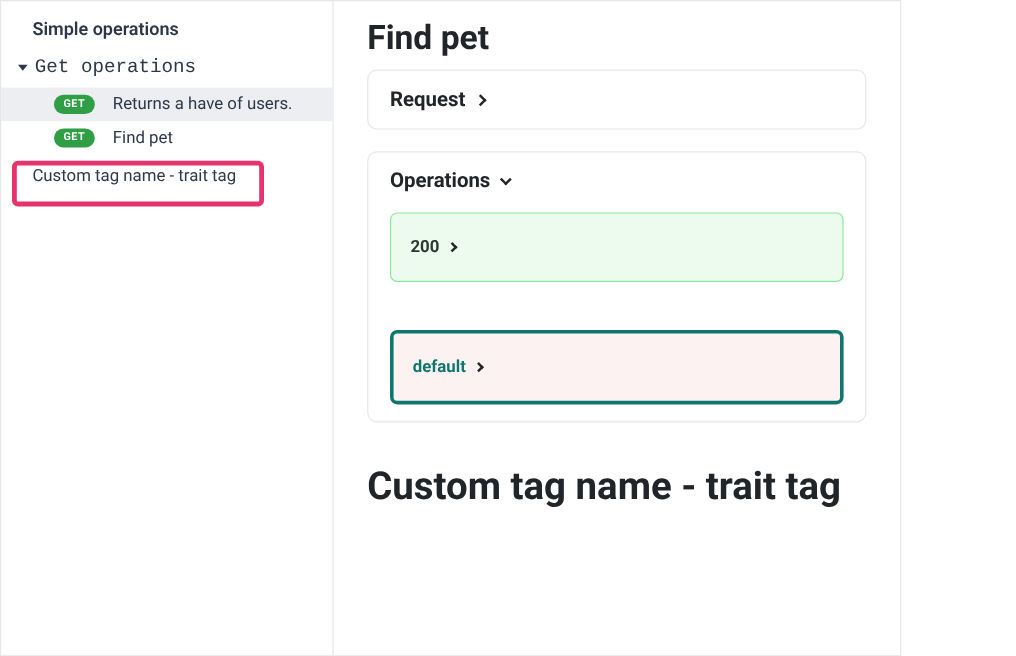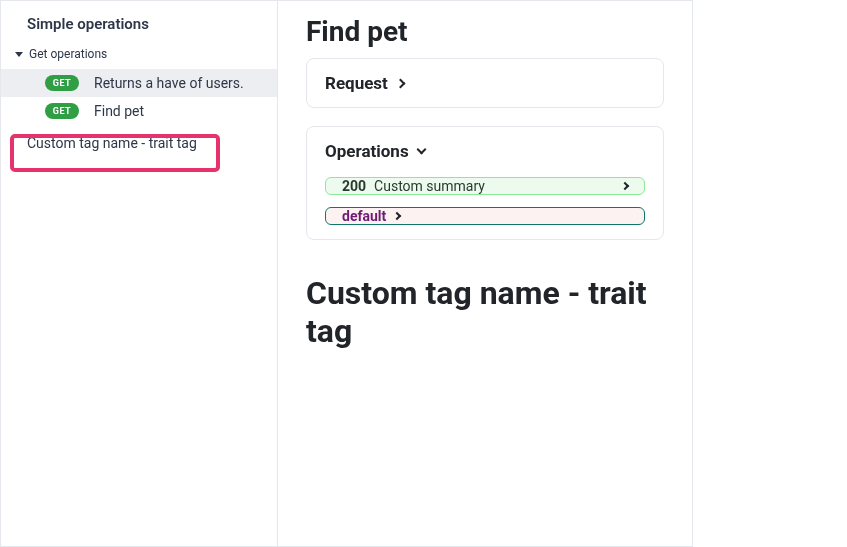--- a/index.html
+++ b/index.html
@@ -5,21 +5,21 @@
   * { box-sizing: border-box; margin: 0; padding: 0; }
   body {
     font-family: -apple-system, BlinkMacSystemFont, "Segoe UI", Roboto, Helvetica, Arial, sans-serif;
     color: #1f2933;
     background: #fff;
     width: 847px;
     height: 547px;
     overflow: hidden;
   }
   .frame {
-    width: 693px;
+    width: 751px;
     height: 547px;
     border: 1px solid #e4e7eb;
     display: flex;
   }
   
   .sidebar {
     width: 277px;
     border-right: 1px solid #e4e7eb;
     padding-top: 8px;
     font-size: 14px;
@@ -29,22 +29,23 @@
     color: #2d3748;
     padding: 6px 0 10px 26px;
     font-size: 15px;
   }
   .side-collapsible {
     display: flex;
     align-items: center;
     gap: 6px;
     padding: 4px 0 8px 14px;
     color: #2d3748;
-    font-size: 12px;
-    cursor: pointer;
+    font-size: 16px;
+    cursor: pointer;
+    font-family: Liberation Mono, monospace;
   }
   .chevron-down {
     width: 0; height: 0;
     border-left: 4px solid transparent;
     border-right: 4px solid transparent;
     border-top: 5px solid #2d3748;
   }
   .side-item {
     display: flex;
     align-items: center;
@@ -129,36 +130,37 @@
     margin-top: -3px;
   }
   .responses-body {
     margin-top: 16px;
     display: flex;
     flex-direction: column;
     gap: 12px;
   }
   .resp-row {
     border-radius: 6px;
-    padding: 0 16px;
+    padding: 20px 16px;
     display: flex;
     align-items: center;
     gap: 8px;
     font-size: 14px;
     cursor: pointer;
   }
   .resp-row.success {
     background: #edfbef;
     border: 1px solid #8ce99a;
     color: #2b3a2f;
   }
   .resp-row.error {
     background: #fdf2f2;
-    border: 1px solid #0f766e;
-    color: #701a75;
+    border: 3px solid #0f766e;
+    color: #0f766e;
+    margin-top: 28px;
   }
   .resp-code { font-weight: 700; }
   .resp-text { flex: 1; }
   .chev-right-sm {
     width: 6px; height: 6px;
     border-top: 2px solid #212529;
     border-right: 2px solid #212529;
     transform: rotate(45deg);
   }
   .h1-big {
@@ -211,21 +213,20 @@
     </div>
 
     <div class="panel">
       <div class="panel-header">
         <span>Operations</span>
         <span class="chev-down-lg"></span>
       </div>
       <div class="responses-body">
         <div class="resp-row success">
           <span class="resp-code">200</span>
-          <span class="resp-text">Custom summary</span>
           <span class="chev-right-sm"></span>
         </div>
         <div class="resp-row error">
           <span class="resp-code">default</span>
           <span class="chev-right-sm"></span>
         </div>
       </div>
     </div>
 
     <div class="h1-big">Custom tag name - trait tag</div>

